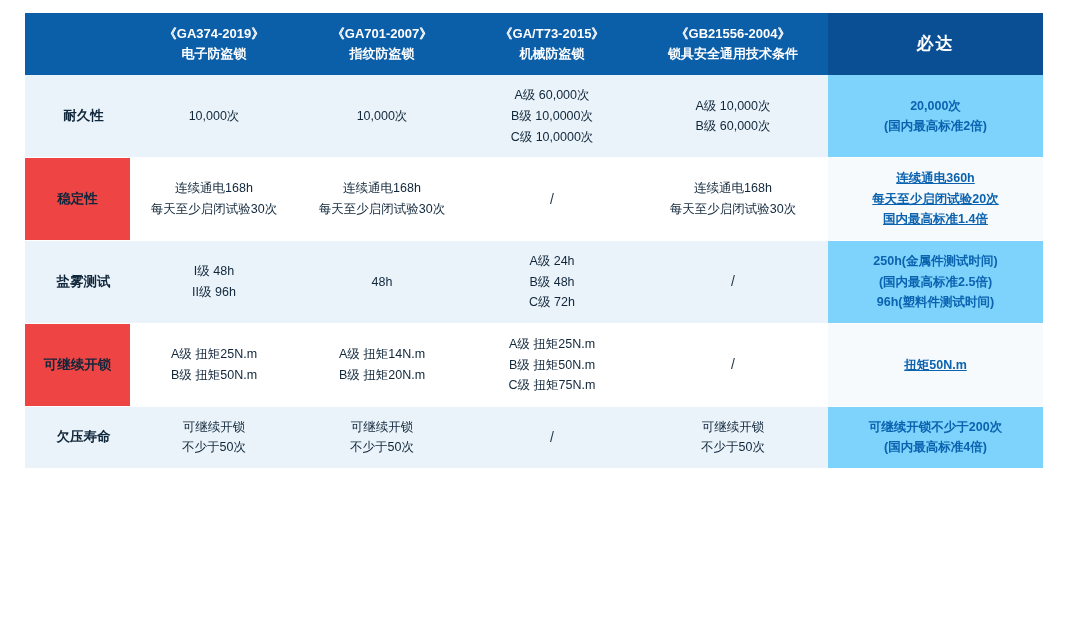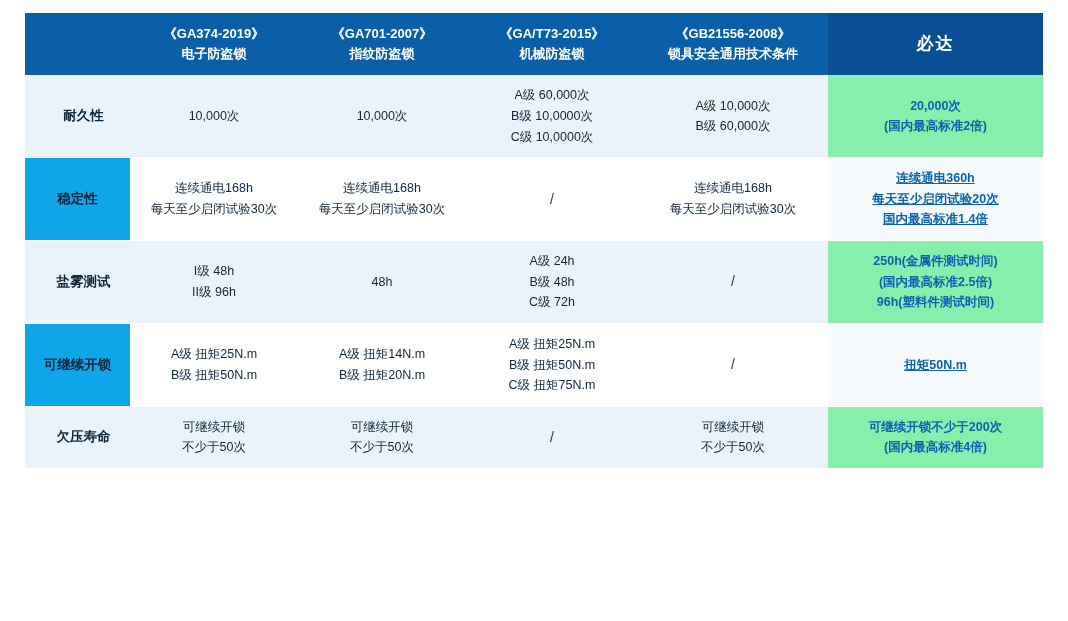--- a/index.html
+++ b/index.html
@@ -69,25 +69,25 @@
     font-size: 13.5px;
     font-weight: bold;
     color: #10263a;
   }
   tbody tr.odd td { background: #eaf3fa; }
   tbody tr.even td { background: #ffffff; }
   tbody tr td.hl {
     color: #0b63b0;
     font-weight: bold;
   }
-  tbody tr.odd td.hl { background: #86efac; }
+  tbody tr.odd td.hl { background: #7dd3fc; }
   tbody tr.even td.hl { background: #f6fafd; text-decoration: underline; }
   tbody td .ln { display: block; white-space: nowrap; }
   tbody td .slash { display: block; font-size: 14px; color: #22384b; }
-  tbody tr.even td.rowhdr { background: #0ea5e9; }
+  tbody tr.even td.rowhdr { background: #ef4444; }
   tbody tr.odd td.rowhdr { background: #eaf3fa; padding-left: 17px; }
   tbody tr:last-child td { border-bottom: none; }
 </style>
 </head>
 <body>
 
 <div class="sheet">
   <table class="spec">
     <colgroup>
       <col class="c0">
@@ -106,21 +106,21 @@
         </th>
         <th>
           <span class="std-name">《GA701-2007》</span>
           <span class="std-desc">指纹防盗锁</span>
         </th>
         <th>
           <span class="std-name">《GA/T73-2015》</span>
           <span class="std-desc">机械防盗锁</span>
         </th>
         <th>
-          <span class="std-name">《GB21556-2008》</span>
+          <span class="std-name">《GB21556-2004》</span>
           <span class="std-desc">锁具安全通用技术条件</span>
         </th>
         <th class="last">必达</th>
       </tr>
     </thead>
     <tbody>
 
       <tr class="odd">
         <td class="rowhdr">耐久性</td>
         <td>

